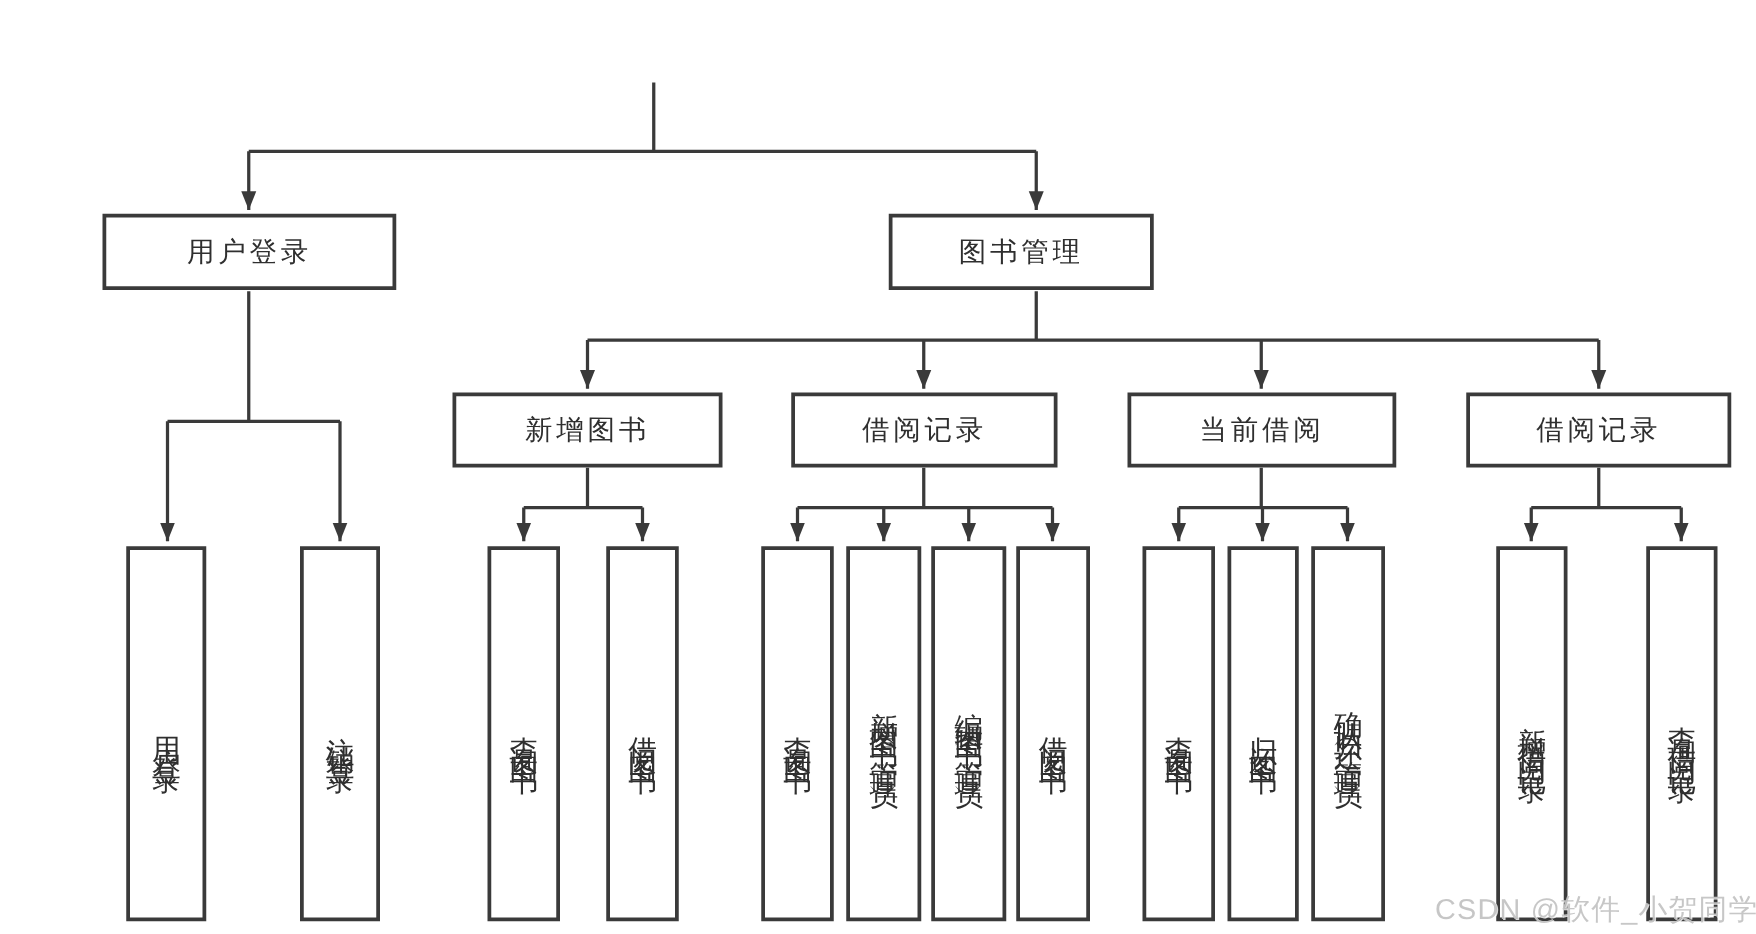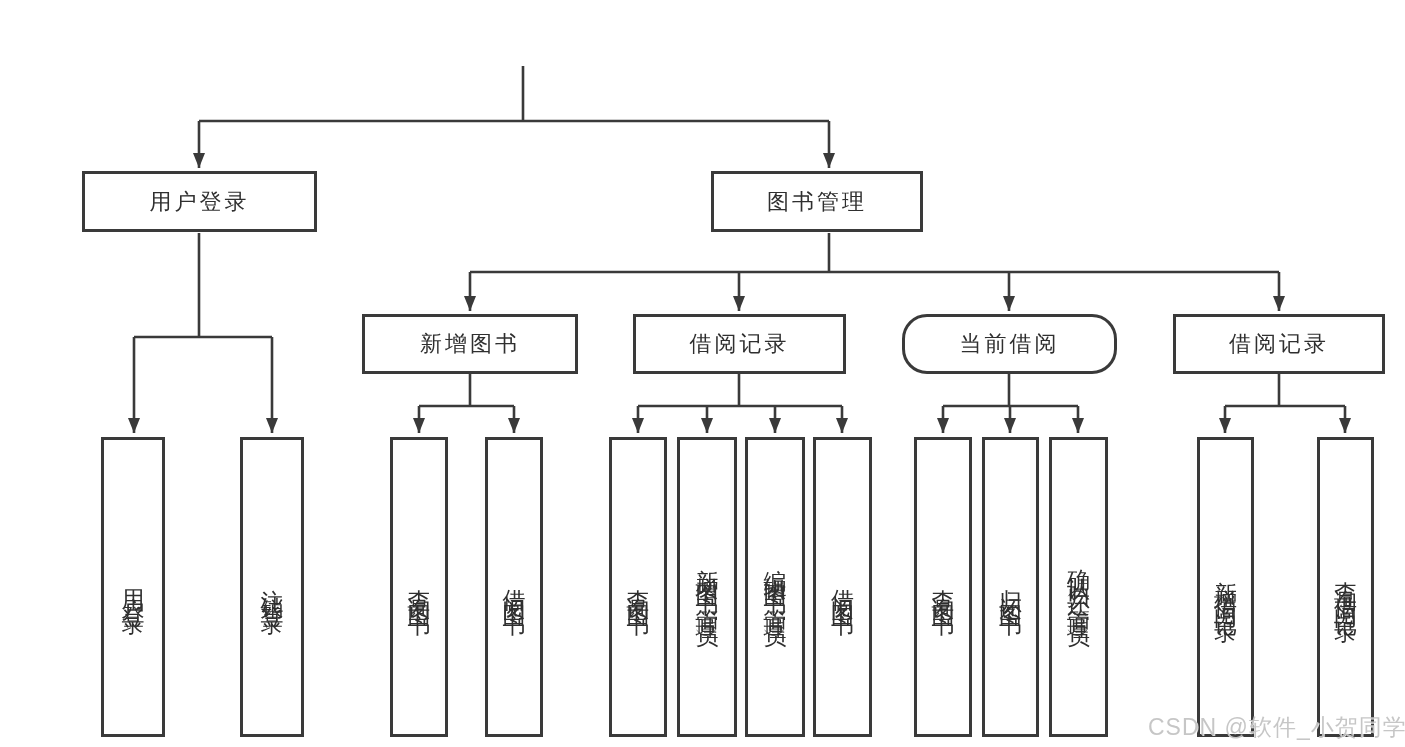--- a/index.html
+++ b/index.html
@@ -92,21 +92,21 @@
     <path d="M1225,406 V433" marker-end="url(#arw)"></path>
     <path d="M1345,406 V433" marker-end="url(#arw)"></path>
   </svg>
 
 
   <div class="box h" style="left:82px;top:171px;width:235px;height:61px;">用户登录</div>
   <div class="box h" style="left:711px;top:171px;width:212px;height:61px;">图书管理</div>
 
   <div class="box h" style="left:362px;top:314px;width:216px;height:60px;">新增图书</div>
   <div class="box h" style="left:633px;top:314px;width:213px;height:60px;">借阅记录</div>
-  <div class="box h" style="left:902px;top:314px;width:215px;height:60px;border-radius:25px;">当前借阅</div>
+  <div class="box h" style="left:902px;top:314px;width:215px;height:60px;">当前借阅</div>
   <div class="box h" style="left:1173px;top:314px;width:212px;height:60px;">借阅记录</div>
 
   <div class="box v" style="left:101px;top:437px;width:64px;height:300px;">用户登录</div>
   <div class="box v" style="left:240px;top:437px;width:64px;height:300px;">注销登录</div>
 
   <div class="box v" style="left:390px;top:437px;width:58px;height:300px;">查询图书</div>
   <div class="box v" style="left:485px;top:437px;width:58px;height:300px;">借阅图书</div>
 
   <div class="box v" style="left:609px;top:437px;width:58px;height:300px;">查询图书</div>
   <div class="box v" style="left:677px;top:437px;width:60px;height:300px;">新增图书（管理员）</div>

